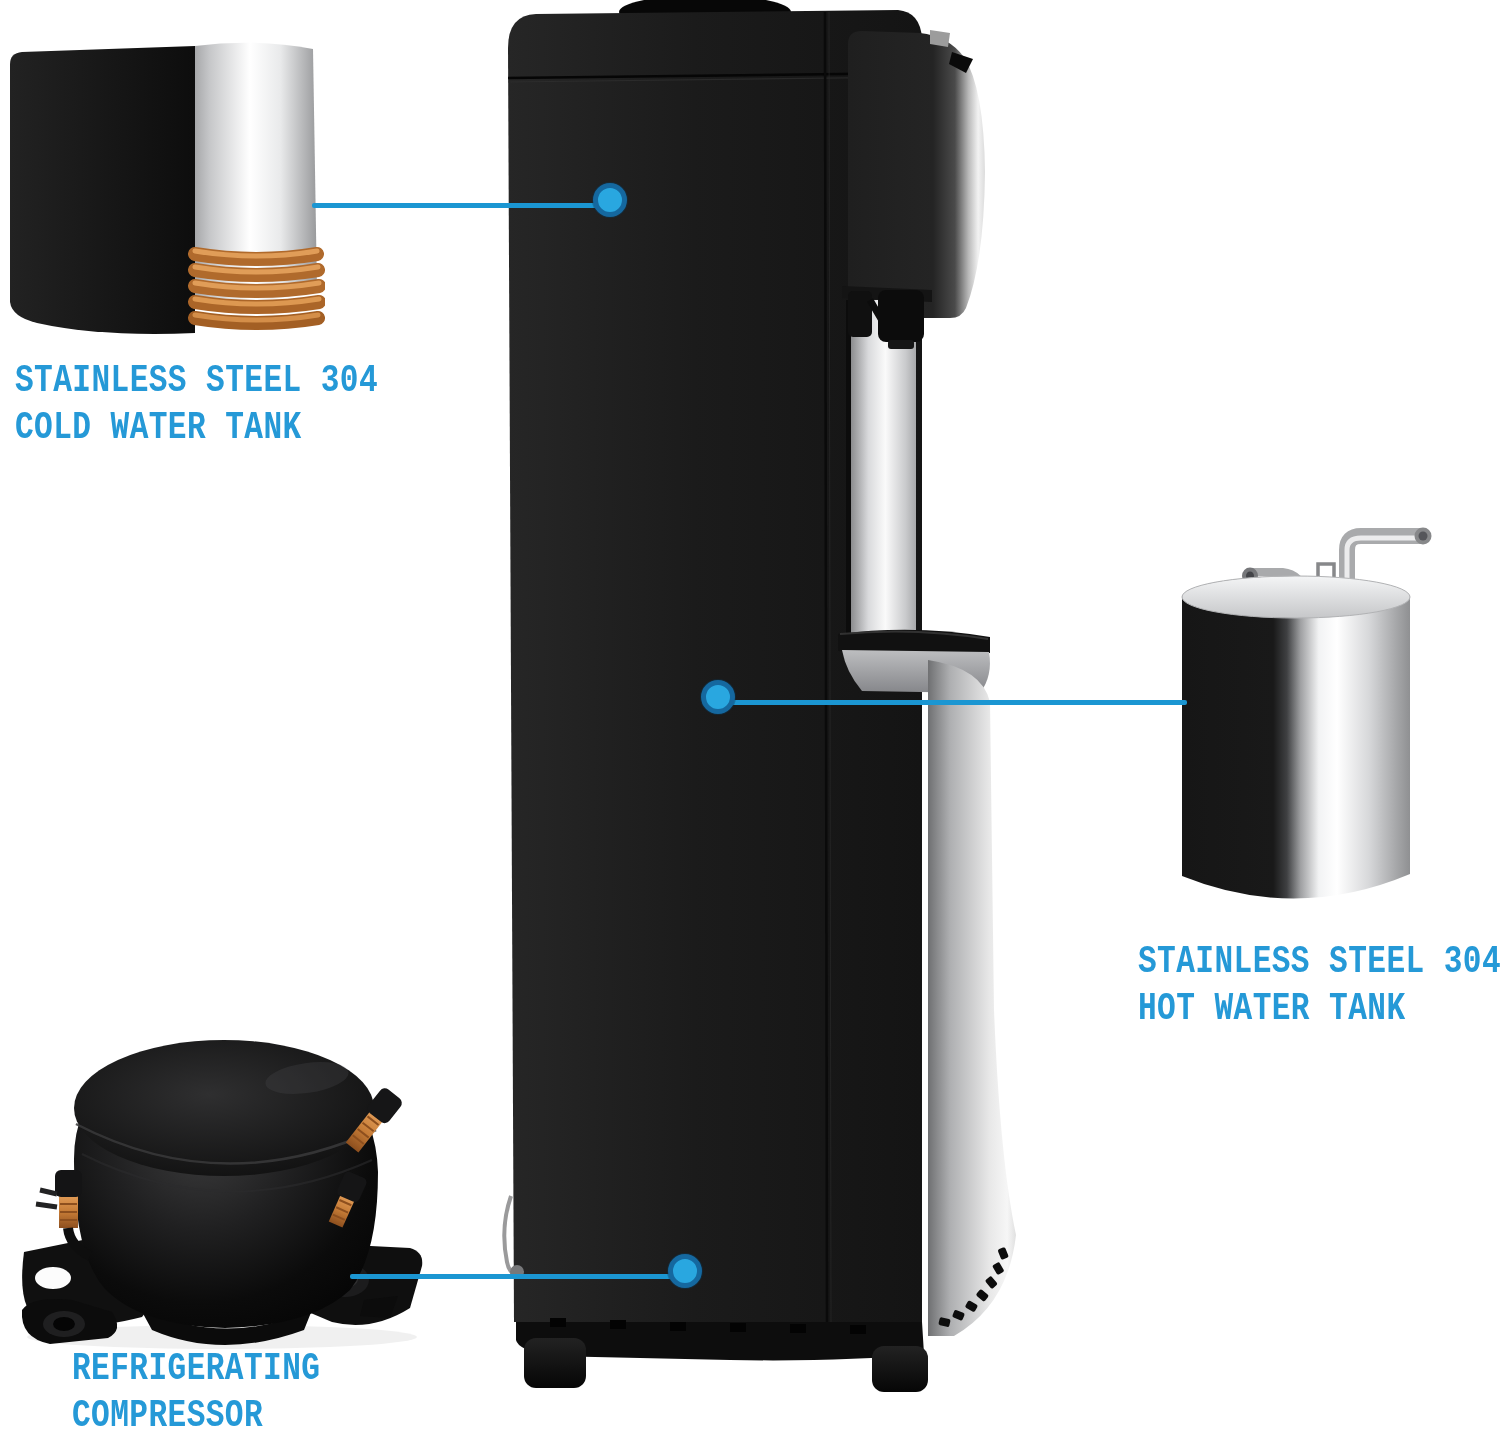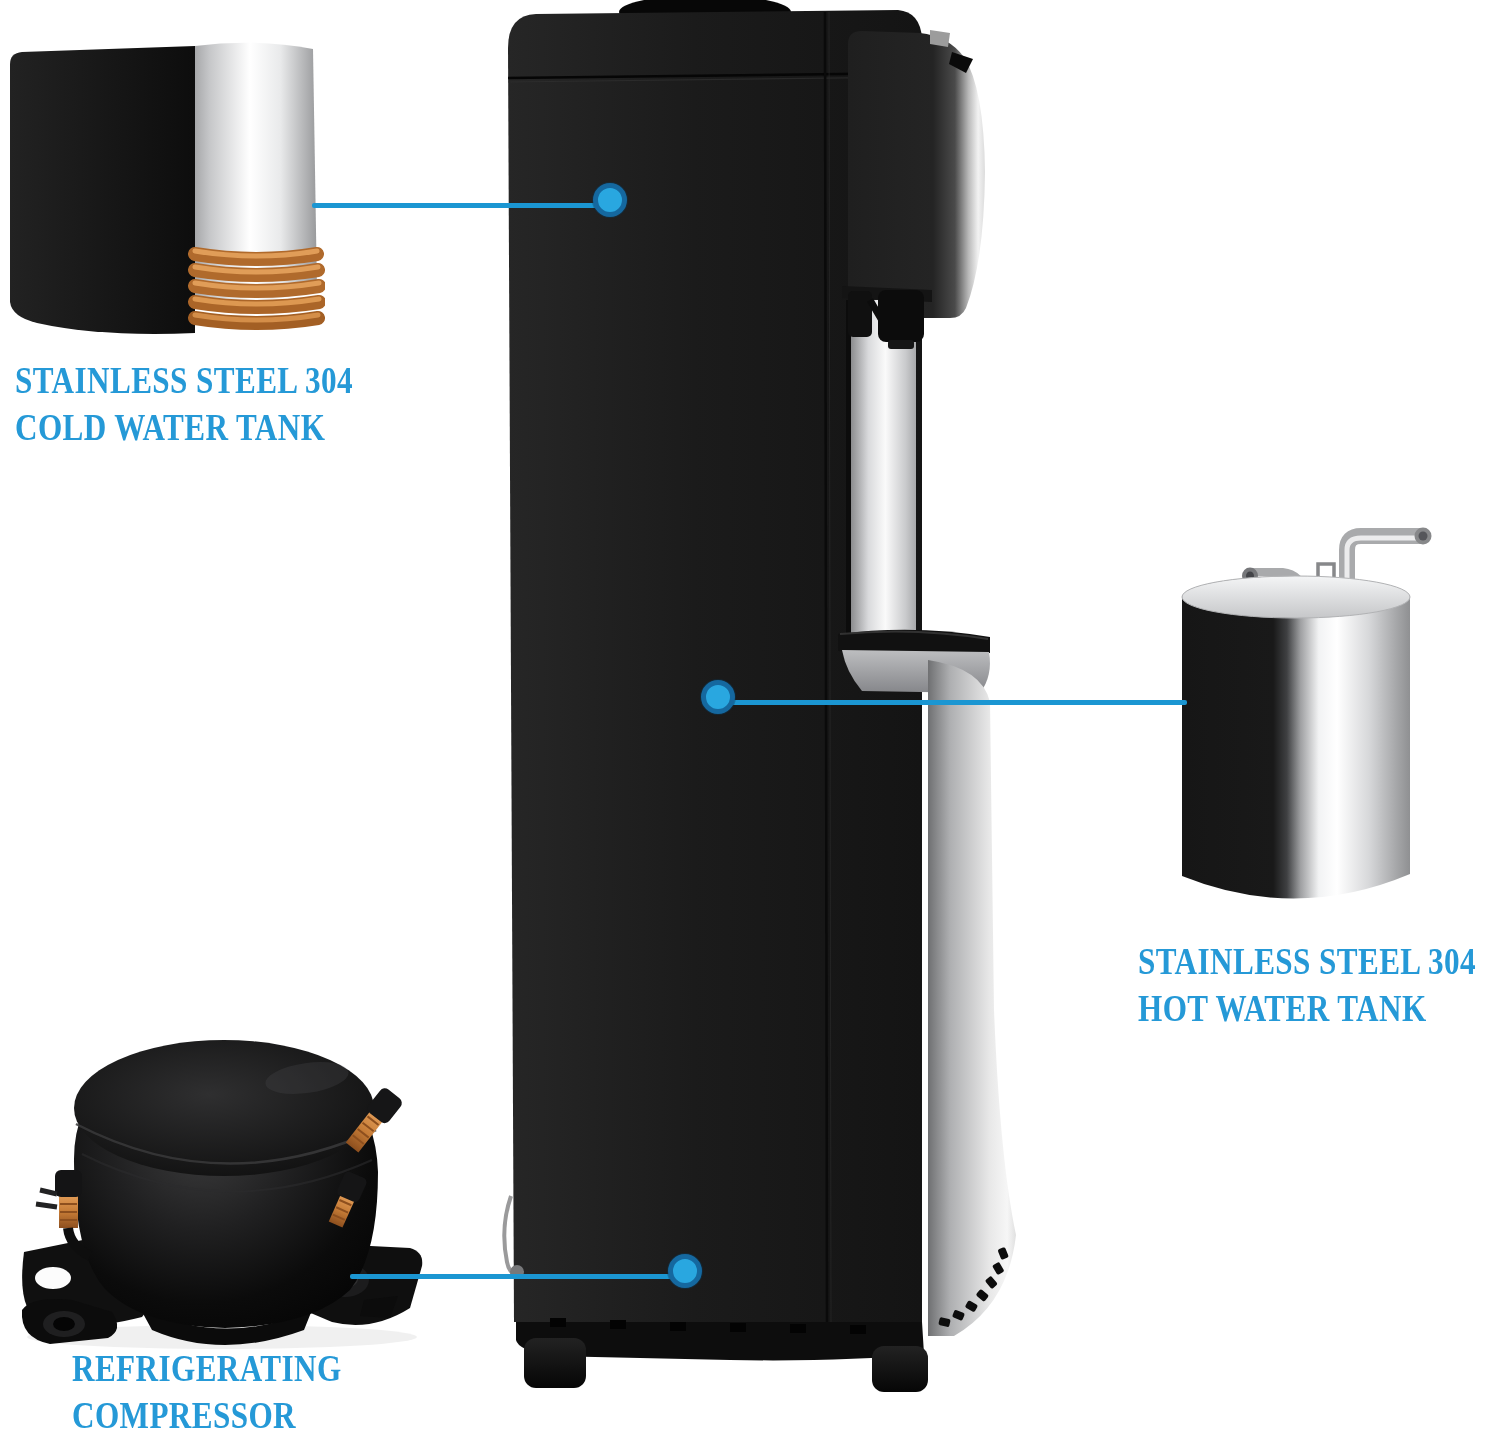--- a/index.html
+++ b/index.html
@@ -1,19 +1,19 @@
 <!DOCTYPE html>
 <html style="--background: #ffffff; --accent-blue: #2599d7; --line-blue: #1b96d2; --dot-fill: #29a7e0; --dot-ring: #15689f; --copper: #c57b36; --steel-light: #f4f5f6; --body-black: #1a1a1a;"><head>
 <meta charset="utf-8">
 <style>
   html,body{margin:0;padding:0;background:#fff;}
   .stage{
     position:relative;width:1500px;height:1442px;overflow:hidden;
     background:var(--background,#fff);
-    font-family:Liberation Serif, serif;
+    font-family:Liberation Mono, monospace;
   }
   .stage *{box-sizing:border-box;}
   svg{display:block;}
   .abs{position:absolute;}
   
   .callout-label{
     position:absolute;
     color:var(--accent-blue,#2599d7);
     font-weight:bold;font-size:38px;line-height:47px;
     letter-spacing:.5px;white-space:nowrap;

